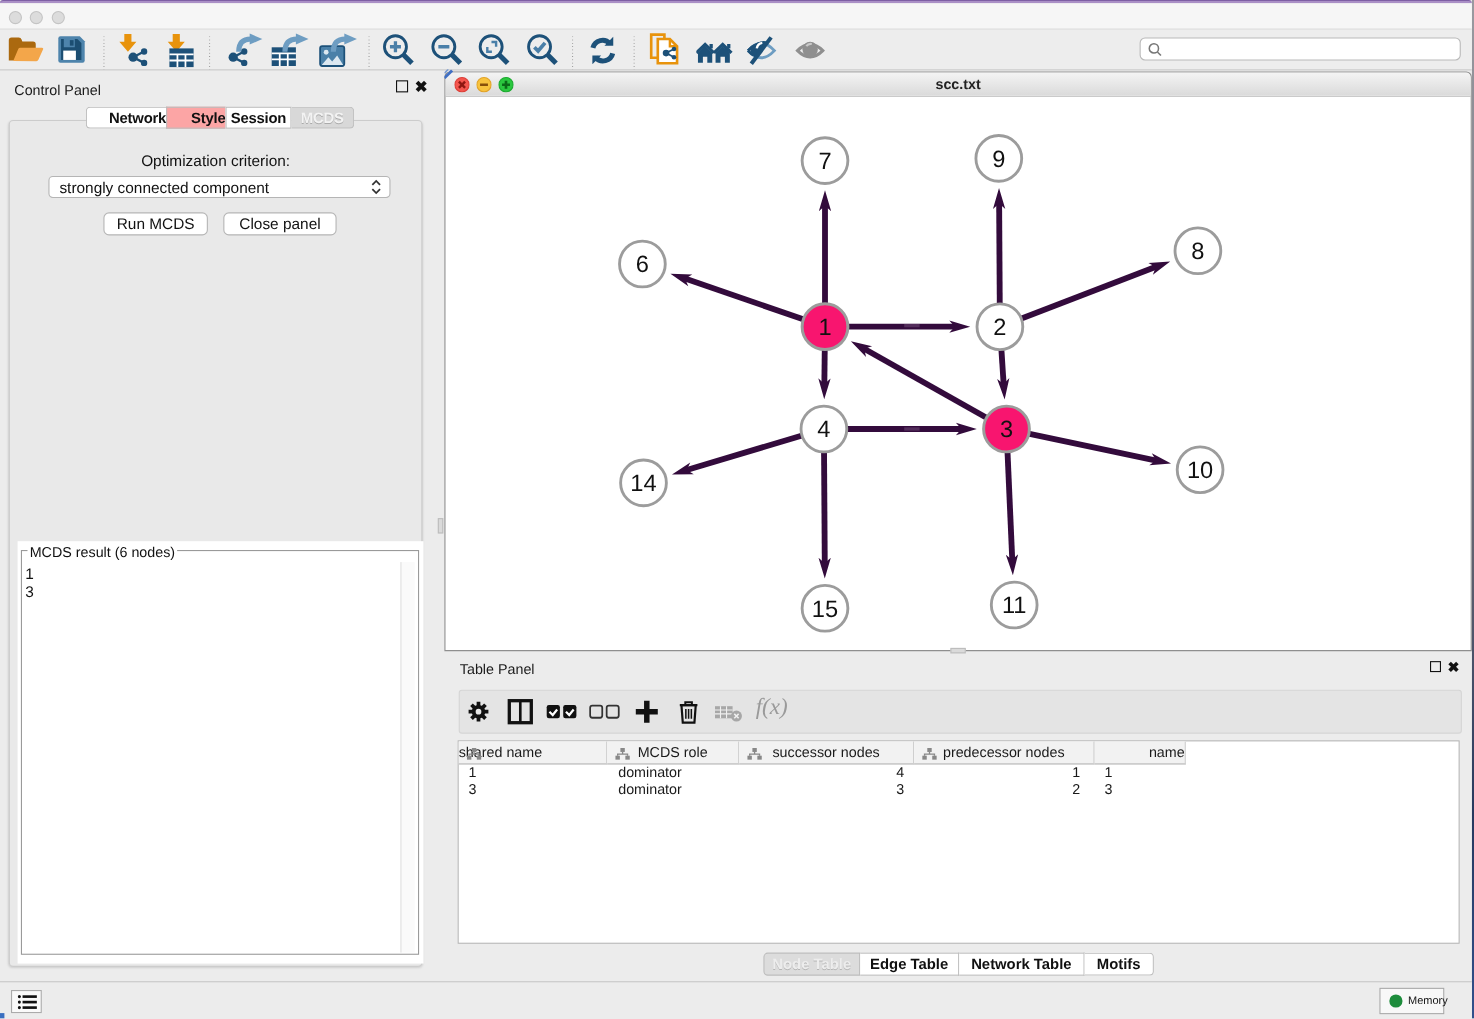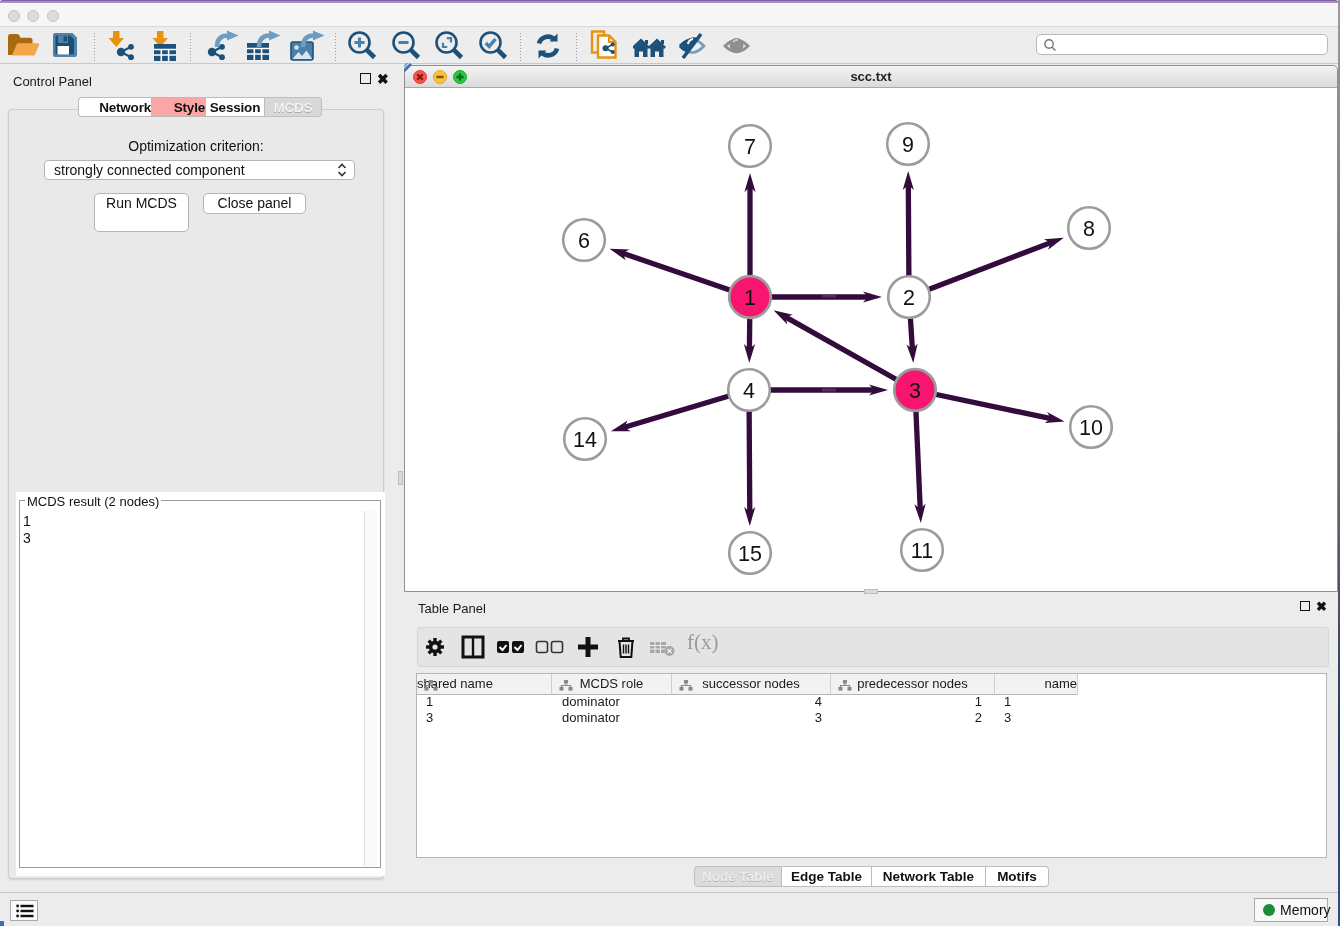--- a/index.html
+++ b/index.html
@@ -176,26 +176,26 @@
     <div style="width:57px;background:#d8d8d8;border:1px solid #c0c0c0;border-left:none;border-radius:0 4px 4px 0;text-align:center;line-height:19px;color:#f3f3f3;text-shadow:0 1px 0 #aaa">MCDS</div>
   </div>
   <div class="abs" style="left:44px;top:96px;width:311px;height:20px;background:#fff;border:1px solid #b5b5b5;border-radius:4px;font-size:14px;color:#111;line-height:18px;padding-left:9px">strongly connected component
      <svg width="10" height="14" viewBox="0 0 10 14" style="position:absolute;right:7px;top:2px">
         <path d="M1.5 5 L5 1.5 L8.5 5 M1.5 9 L5 12.5 L8.5 9" stroke="#333" stroke-width="1.6" fill="none"></path>
       </svg>
   </div>
 
   <div class="abs" style="left:0;top:74px;width:392px;text-align:center;font-size:14px;color:#111">Optimization criterion:</div>
 
-  <div class="abs" style="left:94px;top:129px;width:95px;height:39px;background:#fff;border:1px solid #b5b5b5;border-radius:5px;text-align:center;font-size:14px;color:#111;line-height:19px">Run MCDS</div>
+  <div class="abs" style="left:94px;top:129px;width:95px;height:21px;background:#fff;border:1px solid #b5b5b5;border-radius:5px;text-align:center;font-size:14px;color:#111;line-height:19px">Run MCDS</div>
   <div class="abs" style="left:203px;top:129px;width:103px;height:21px;background:#fff;border:1px solid #b5b5b5;border-radius:5px;text-align:center;font-size:14px;color:#111;line-height:19px">Close panel</div>
 
   <div class="abs" style="left:16px;top:428px;width:369px;height:384px;background:#fff"></div>
   <div class="abs" style="left:19px;top:436px;width:362px;height:368px;border:1px solid #9a9a9a"></div>
-  <div class="abs" style="left:25px;top:430px;background:#fff;padding:0 2px;font-size:13px;color:#111">MCDS result (2 nodes)</div>
+  <div class="abs" style="left:25px;top:430px;background:#fff;padding:0 2px;font-size:13px;color:#111">MCDS result (6 nodes)</div>
   <div class="abs" style="left:23px;top:449px;font-size:14px;color:#111;line-height:16.5px">1<br>3</div>
   <div class="abs" style="left:364px;top:447px;width:13px;height:355px;background:#fafafa;border-left:1px solid #e0e0e0"></div>
 </div>
 
 <div class="abs" style="left:404px;top:65px;width:934px;height:527px;border:1px solid #8f8f8f;border-radius:5px 5px 0 0;background:#fff">
   <div class="abs" style="left:0;top:0;width:932px;height:22px;background:linear-gradient(#f4f4f4,#dadada);border-bottom:1px solid #a8a8a8;border-radius:5px 5px 0 0">
     <svg width="14" height="14" viewBox="0 0 14 14" style="position:absolute;left:8px;top:4px">
         <circle cx="7" cy="7" r="6.5" fill="#f4564e" stroke="#dd3f38" stroke-width="1"></circle>
         <path d="M4.2 4.2 L9.8 9.8 M9.8 4.2 L4.2 9.8" stroke="#8e1711" stroke-width="2.2"></path>
       </svg>
@@ -320,21 +320,21 @@
   <div class="abs" style="left:244px;top:38px"><svg width="30" height="26" viewBox="0 0 30 26">
         <g opacity="0.42">
           <rect x="2" y="8" width="16" height="11" fill="#555"></rect>
           <g stroke="#fff" stroke-width="1">
             <path d="M2 11.5 h16 M2 15 h16 M7 8 v11 M12.5 8 v11"></path>
           </g>
           <circle cx="21.5" cy="17" r="5" fill="#555"></circle>
           <path d="M19.5 15 l4 4 M23.5 15 l-4 4" stroke="#fff" stroke-width="1.4"></path>
         </g>
       </svg></div>
-  <div class="abs" style="left:283px;top:34px"><span style="font-family:'Liberation Serif',serif;font-size:21px;color:#9a9a9a">f(x)</span></div>
+  <div class="abs" style="left:283px;top:34px"><span style="font-family:'Liberation Serif',serif;font-style:italic;font-size:21px;color:#9a9a9a">f(x)</span></div>
 
   <div class="abs" style="left:12px;top:77px;width:911px;height:185px;background:#fff;border:1px solid #b5b5b5"></div>
   <div class="abs" style="left:13px;top:78px;height:21px;display:flex;font-size:13px;color:#1a1a1a">
     <div style="width:135px;background:#f2f2f2;border-right:1px solid #cfcfcf;border-bottom:1px solid #b5b5b5;line-height:20px;position:relative"><span style="position:absolute;left:7px;top:4px"><svg width="14" height="13" viewBox="0 0 14 13">
             <g fill="#888">
               <rect x="5" y="1" width="4" height="3.6"></rect>
               <rect x="0.5" y="8" width="4" height="3.6"></rect>
               <rect x="9.5" y="8" width="4" height="3.6"></rect>
             </g>
             <path d="M7 4.5 v2 M2.5 8 v-1.5 h9 V8" stroke="#888" stroke-width="1.2" fill="none"></path>
@@ -396,21 +396,21 @@
         <g fill="#111">
           <circle cx="1.6" cy="2" r="1.4"></circle>
           <circle cx="1.6" cy="7" r="1.4"></circle>
           <circle cx="1.6" cy="12" r="1.4"></circle>
           <rect x="4.5" y="0.8" width="13" height="2.4"></rect>
           <rect x="4.5" y="5.8" width="13" height="2.4"></rect>
           <rect x="4.5" y="10.8" width="13" height="2.4"></rect>
         </g>
       </svg>
   </div>
-  <div class="abs" style="left:1254px;top:5px;width:74px;height:24px;background:#f8f8f8;border:1px solid #a8a8a8;font-size:14px;color:#111;line-height:23px;padding-left:25px">Memory</div>
+  <div class="abs" style="left:1254px;top:5px;width:59px;height:24px;background:#f8f8f8;border:1px solid #a8a8a8;font-size:10px;color:#111;line-height:23px;padding-left:25px">Memory</div>
   <div class="abs" style="left:1263px;top:11px;width:12px;height:12px;border-radius:50%;background:#1d8c3c"></div>
 </div>
 
 <svg width="10" height="9" viewBox="0 0 10 9" style="position:absolute;left:404px;top:63px">
     <path d="M0 8 L7 1" stroke="#3f6fc4" stroke-width="2.6" fill="none"></path>
     <path d="M0 3.5 L3.5 0" stroke="#7396cf" stroke-width="1.4" fill="none"></path>
   </svg>
 
 <div class="abs" style="left:398px;top:471px;width:5px;height:14px;background:#dadada;border:1px solid #bdbdbd"></div>
 <div class="abs" style="left:864px;top:589px;width:14px;height:5px;background:#dadada;border:1px solid #bdbdbd"></div>

